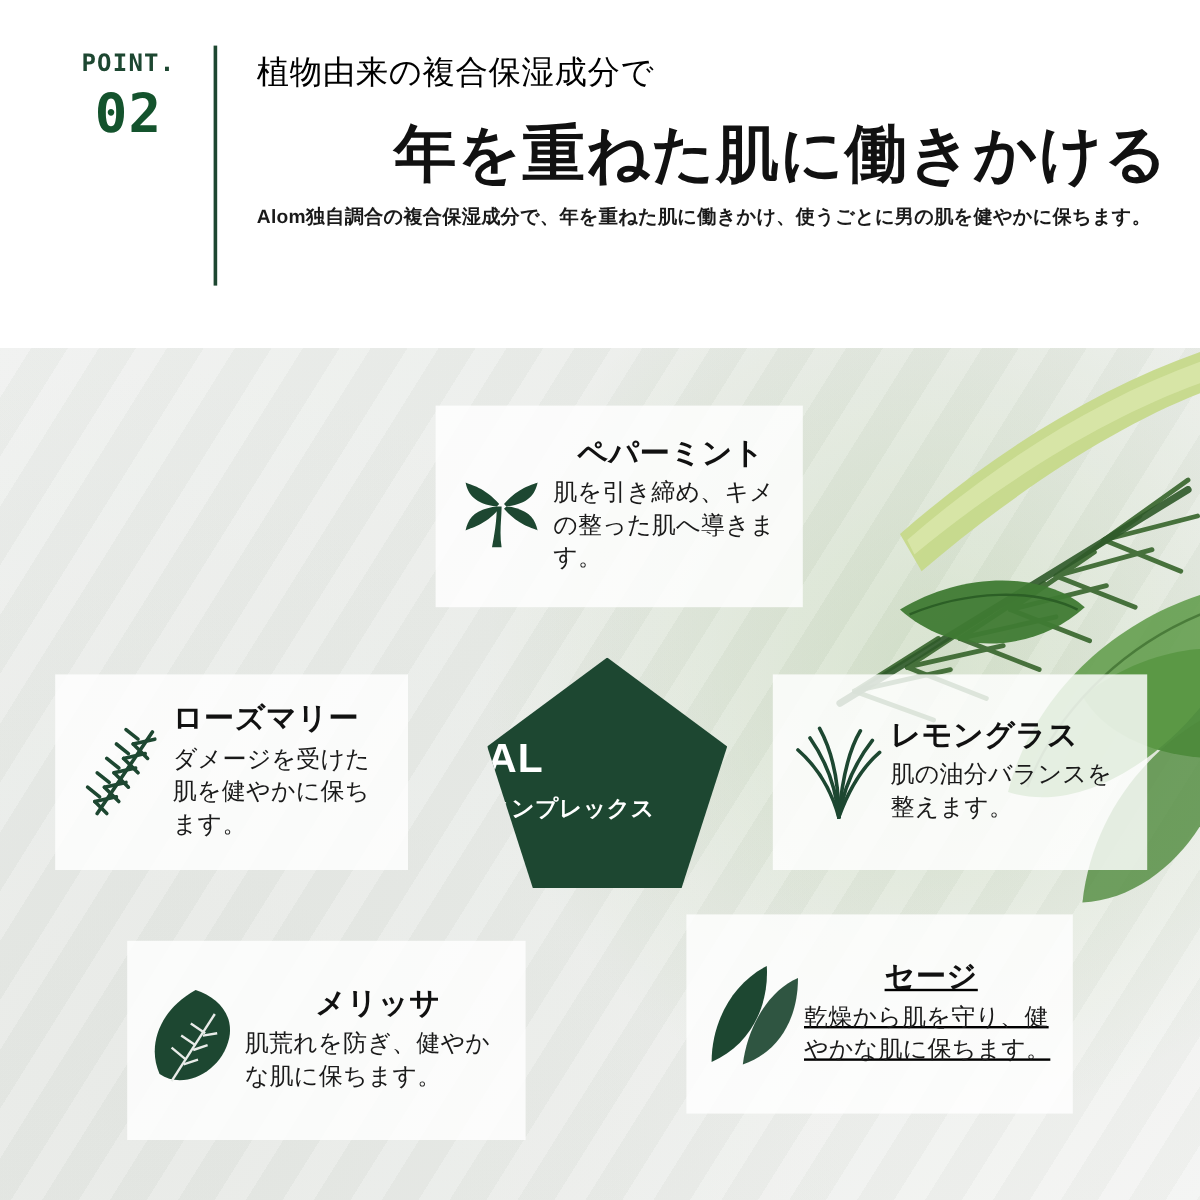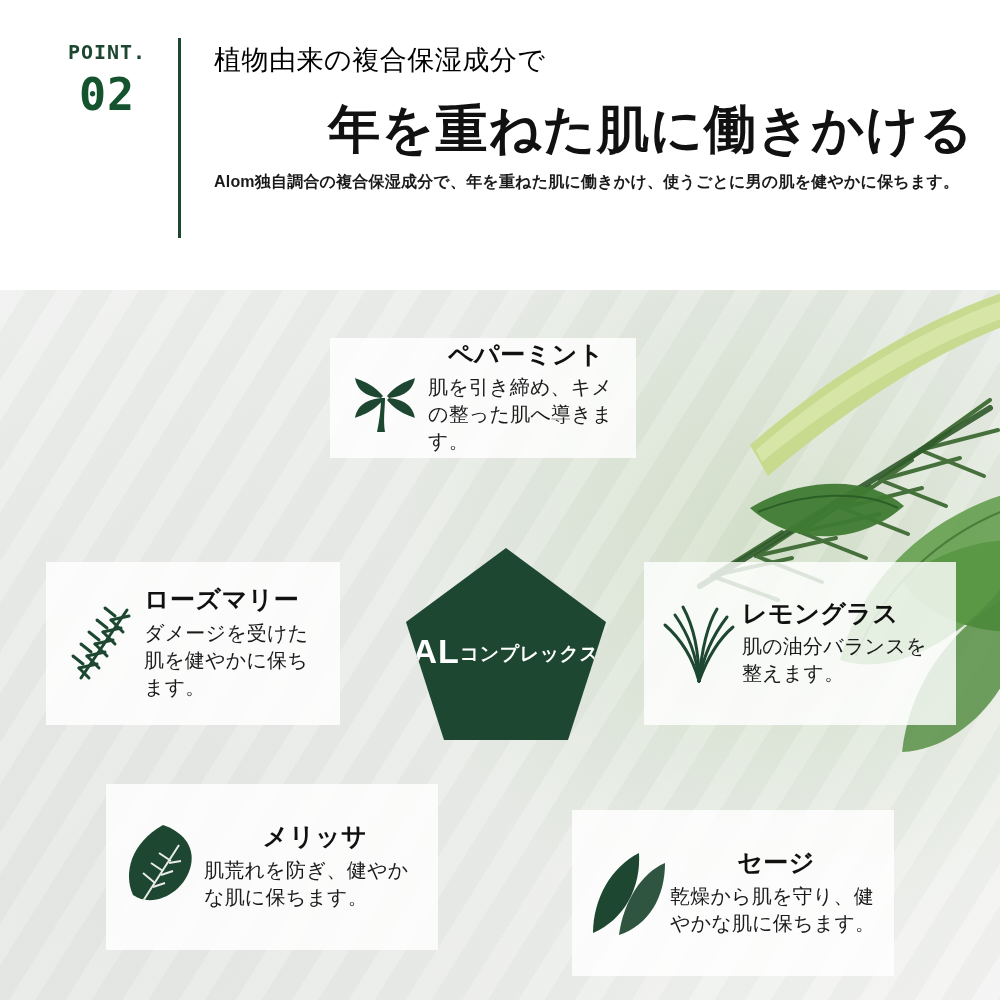--- a/index.html
+++ b/index.html
@@ -80,34 +80,34 @@
     padding: 10px 12px;
   }
   .card .ic { flex: 0 0 auto; width: 86px; display: flex; align-items: center; justify-content: center; }
   .card .txt { flex: 1 1 auto; }
   .card .c-title {
     font-size: 25px; font-weight: bold; color: #111; line-height: 1.1;
     margin-bottom: 6px; letter-spacing: 0.5px;
   }
   .card .c-desc { font-size: 20px; color: #1a1a1a; line-height: 1.35; letter-spacing: 0.2px; }
 
-  #card-mint      { left: 330px; top:  48px; width: 306px; height: 120px; }
+  #card-mint      { left: 363px; top:  48px; width: 306px; height: 168px; }
   #card-rosemary  { left:  46px; top: 272px; width: 294px; height: 163px; }
   #card-lemon     { left: 644px; top: 272px; width: 312px; height: 163px; }
   #card-melissa   { left: 106px; top: 494px; width: 332px; height: 166px; }
-  #card-sage      { left: 572px; top: 520px; width: 322px; height: 166px; }
+  #card-sage      { left: 572px; top: 472px; width: 322px; height: 166px; text-decoration: underline; }
 
   #card-mint .c-title, #card-melissa .c-title, #card-sage .c-title { text-align: center; }
 
   
   .pentagon-wrap { position: absolute; left: 406px; top: 258px; width: 200px; height: 200px; }
   .pentagon {
     width: 200px; height: 200px; background: #1d4731;
     clip-path: polygon(50% 0%, 100% 37%, 81% 96%, 19% 96%, 0% 37%);
-    display: flex; flex-direction: row; align-items: center; justify-content: center;
+    display: flex; flex-direction: column; align-items: flex-start; justify-content: center;
     color: #ffffff;
   }
   .pent-main {
     font-family: "Liberation Sans", sans-serif;
     font-size: 34px; font-weight: bold; letter-spacing: 1px; line-height: 1;
     margin-top: 6px;
   }
   .pent-sub { font-size: 19px; font-weight: bold; letter-spacing: 0.5px; margin-top: 12px; }
 </style>
 </head>

